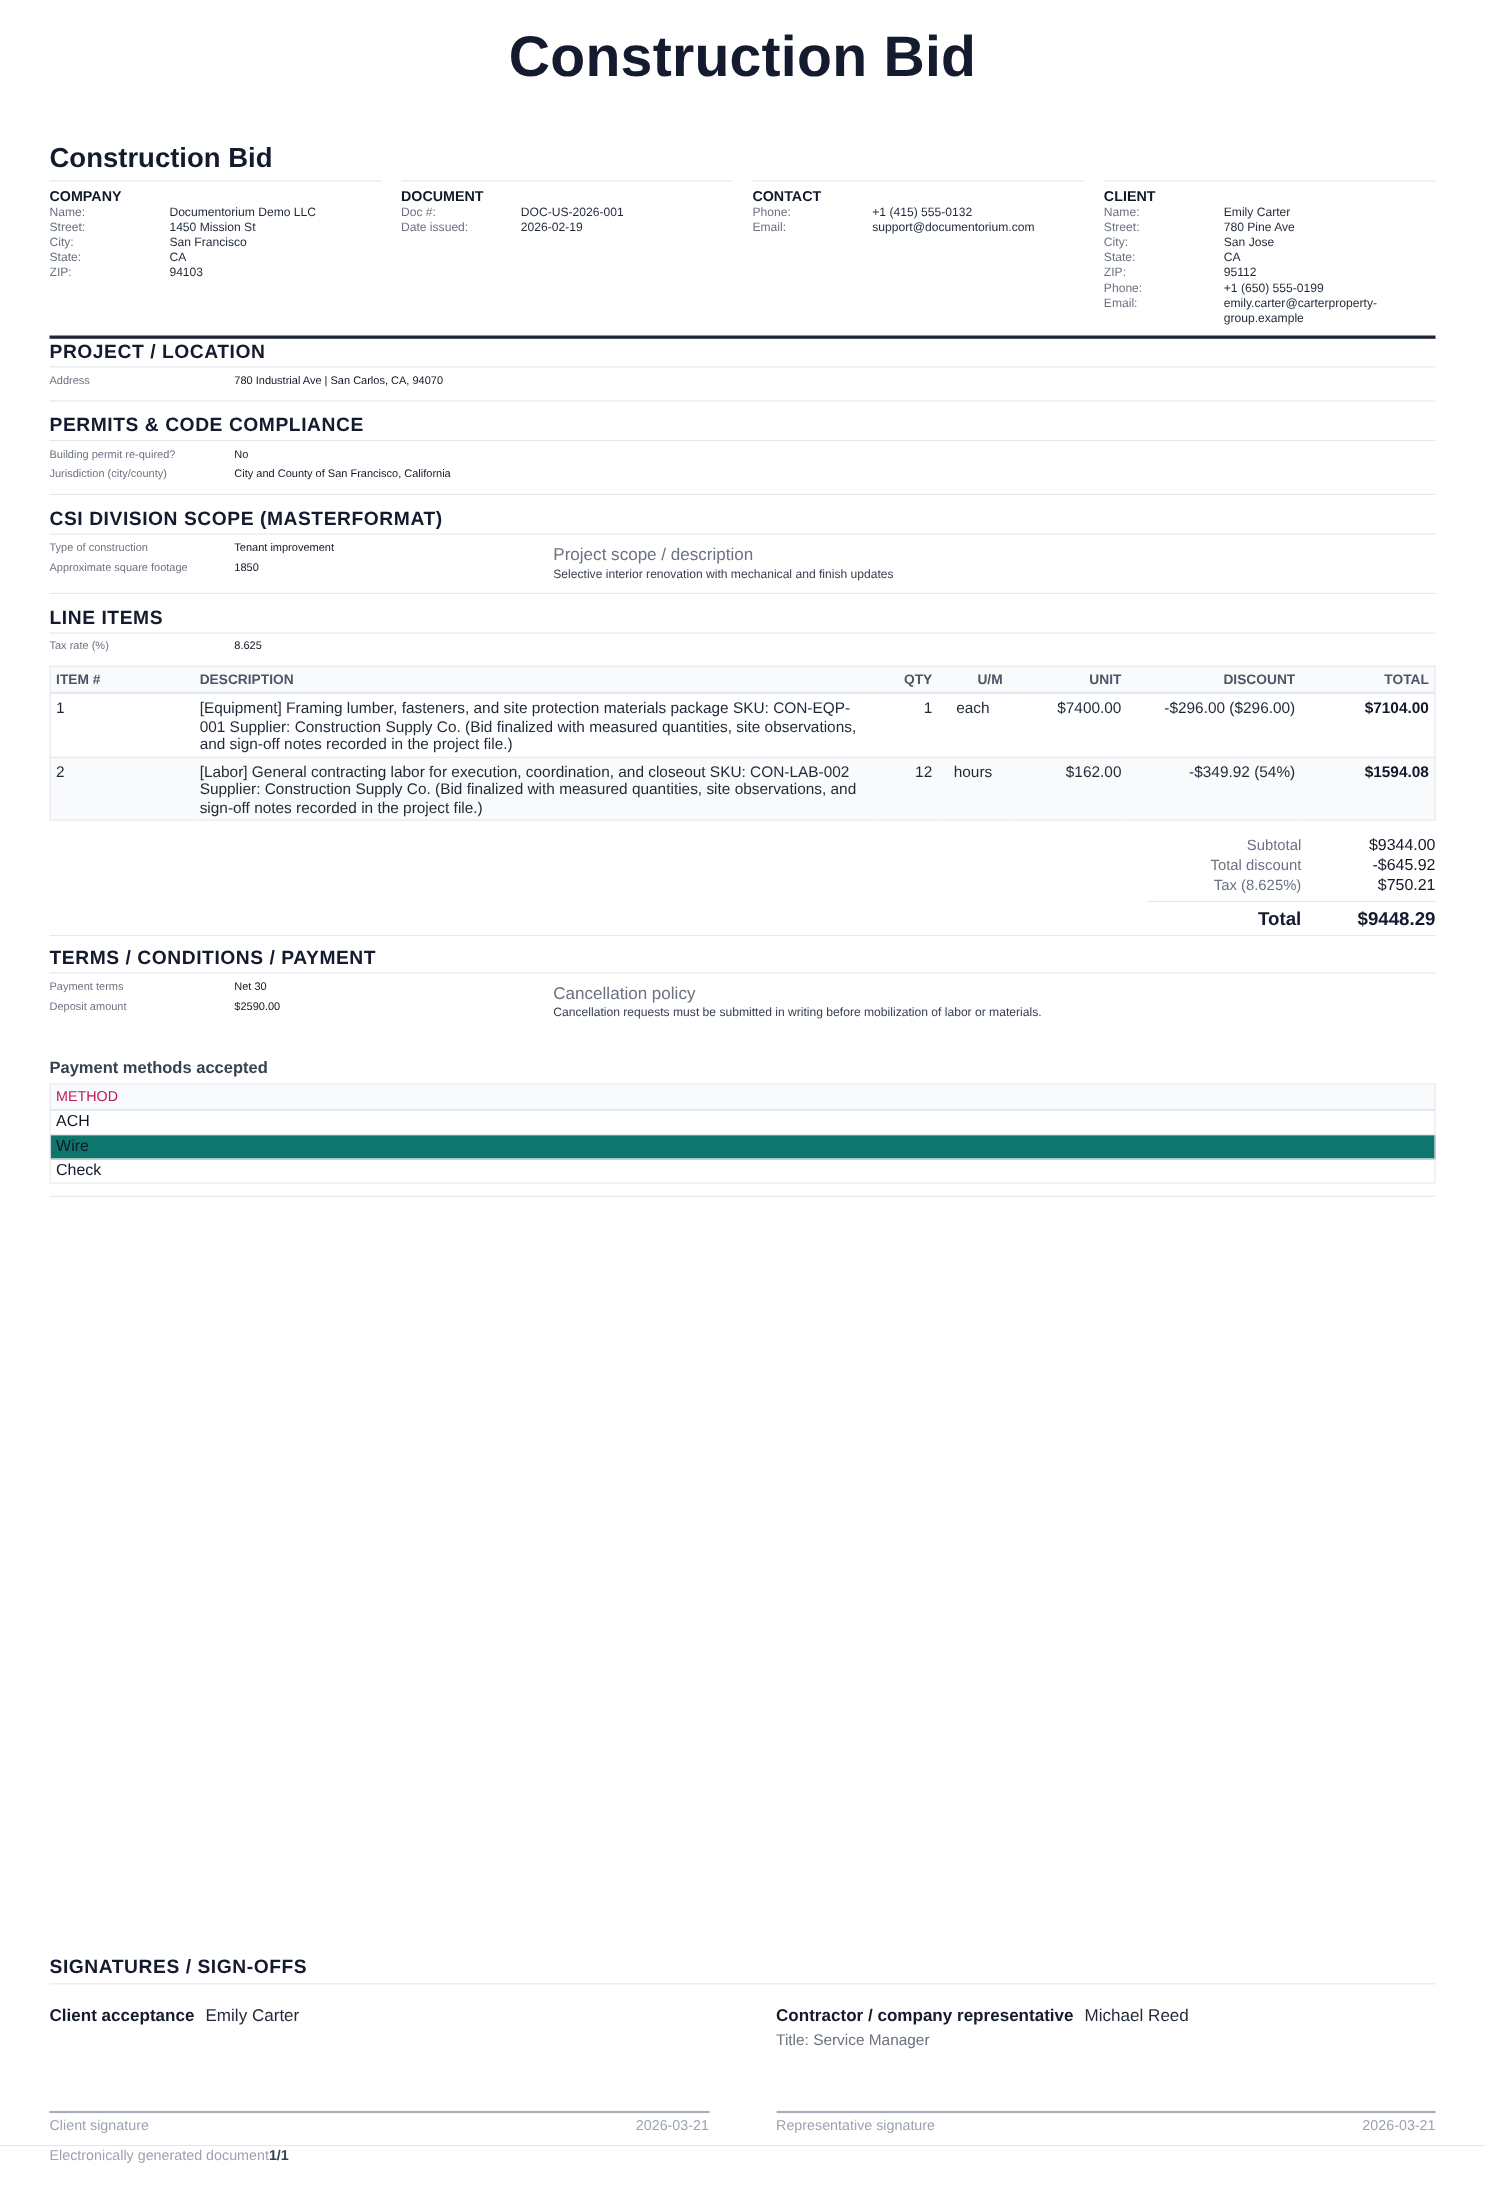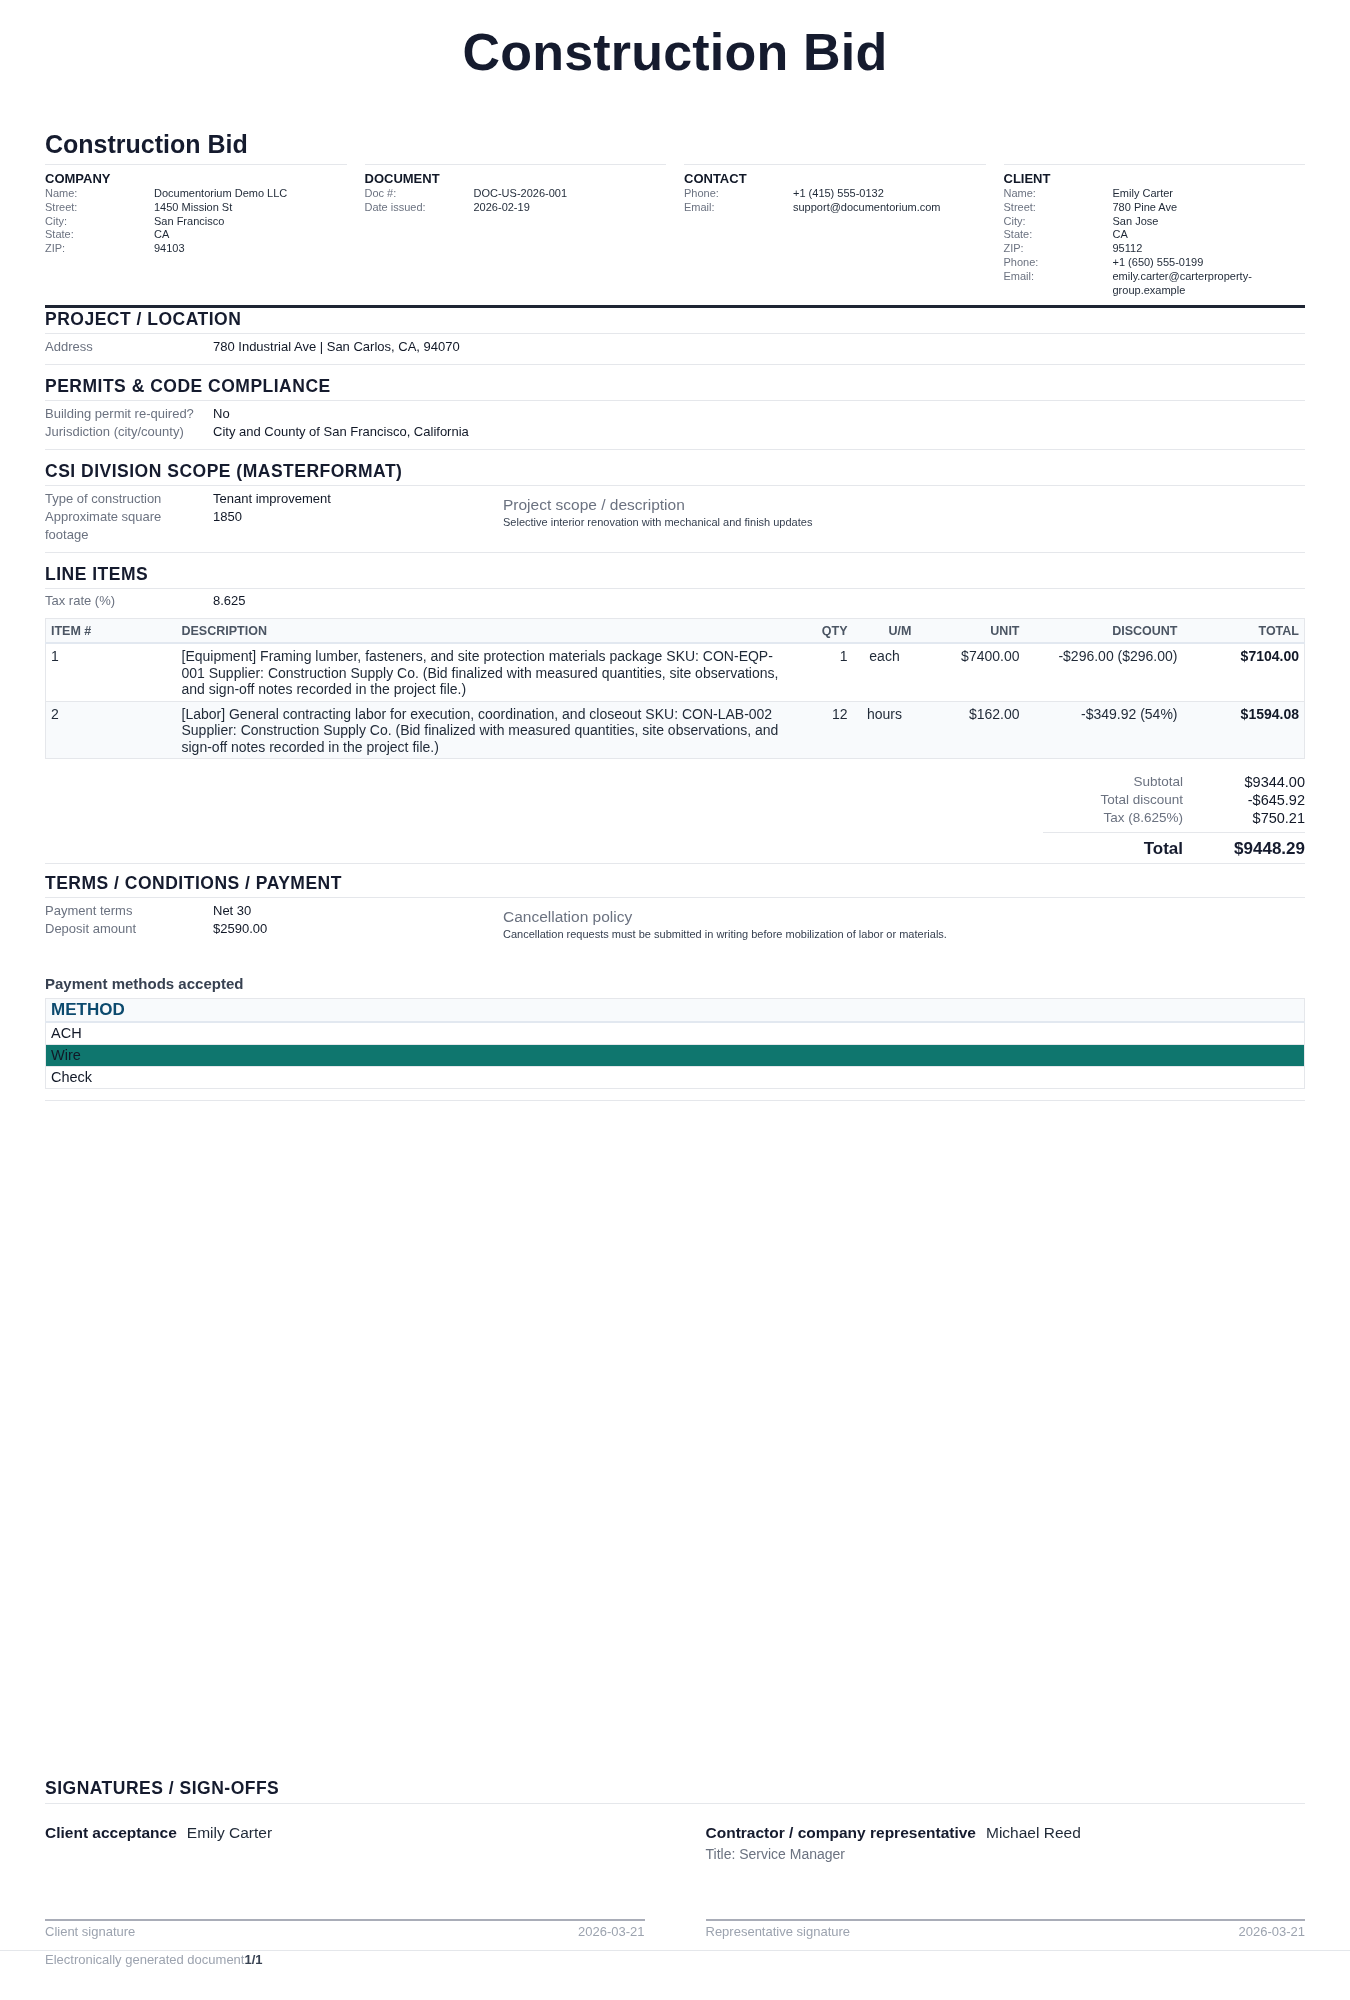--- a/index.html
+++ b/index.html
@@ -32,21 +32,21 @@
 
   
   .section { }
   .section h3 {
     font-size: 17.5px; font-weight: 700; color: #151b2e; letter-spacing: 0.5px;
     line-height: 22px; padding-bottom: 3px; border-bottom: 1px solid #e5e7eb;
   }
   .sec-body { display: flex; padding-top: 4px; padding-bottom: 8px; border-bottom: 1px solid #e5e7eb; }
   .sec-left { width: 458px; }
   .sec-right { flex: 1; padding-top: 8px; }
-  .field { display: flex; font-size: 13px; line-height: 18px; }
+  .field { display: flex; font-size: 10px; line-height: 18px; }
   .field .fl { width: 168px; color: #6b7280; flex-shrink: 0; padding-right: 8px; }
   .field .fv { color: #111827; width: 270px; }
   .rblock .rl { font-size: 15.5px; color: #6b7280; line-height: 18px; }
   .rblock .rv { font-size: 11px; color: #374151; line-height: 17px; }
 
   
   .items { width: 100%; border-collapse: collapse; margin-top: 8px; border: 1px solid #e5e7eb; }
   .items th {
     background: #f8fafc; font-size: 12.5px; font-weight: 700; color: #4b5563;
     text-transform: uppercase; padding: 4px 5px 3px; text-align: left;
@@ -61,21 +61,21 @@
   .totals { margin-left: auto; width: 262px; margin-top: 14px; }
   .trow { display: flex; justify-content: space-between; font-size: 13.5px; line-height: 18px; }
   .trow .tl { color: #6b7280; width: 140px; text-align: right; }
   .trow .tv { color: #111827; font-size: 14.5px; }
   .trow.grand { border-top: 1px solid #e5e7eb; margin-top: 5px; padding-top: 5px; font-size: 17px; font-weight: 700; line-height: 22px; }
   .trow.grand .tl, .trow.grand .tv { color: #151b2e; font-size: 17px; }
   .totals-rule { border-bottom: 1px solid #e5e7eb; margin-top: 3px; }
 
   .pm-title { font-size: 15px; font-weight: 700; color: #374151; margin-top: 24px; line-height: 18px; }
   .pm-table { width: 100%; border-collapse: collapse; border: 1px solid #e5e7eb; margin-top: 5px; }
-  .pm-table th { background: #f8fafc; font-size: 17px; font-weight: 700; color: #0c4a6e; text-align: left; padding: 3px 5px; border-bottom: 2px solid #e2e8f0; line-height: 16px; }
+  .pm-table th { background: #f8fafc; font-size: 13px; font-weight: 400; color: #be185d; text-align: left; padding: 3px 5px; border-bottom: 2px solid #e2e8f0; line-height: 16px; }
   .pm-table td { font-size: 14.5px; color: #111827; padding: 2px 5px; line-height: 17px; border-bottom: 1px solid #e5e7eb; }
   .pm-table tr.alt td { background: #0f766e; }
   .end-rule { border-bottom: 1px solid #e5e7eb; margin-top: 11px; }
 
   
   .sig-section { position: absolute; left: 0; top: 1777px; width: 1260px; }
   .sig-section h3 {
     font-size: 17.5px; font-weight: 700; color: #151b2e; letter-spacing: 0.5px;
     line-height: 22px; padding-bottom: 4px; border-bottom: 1px solid #e5e7eb;
   }

